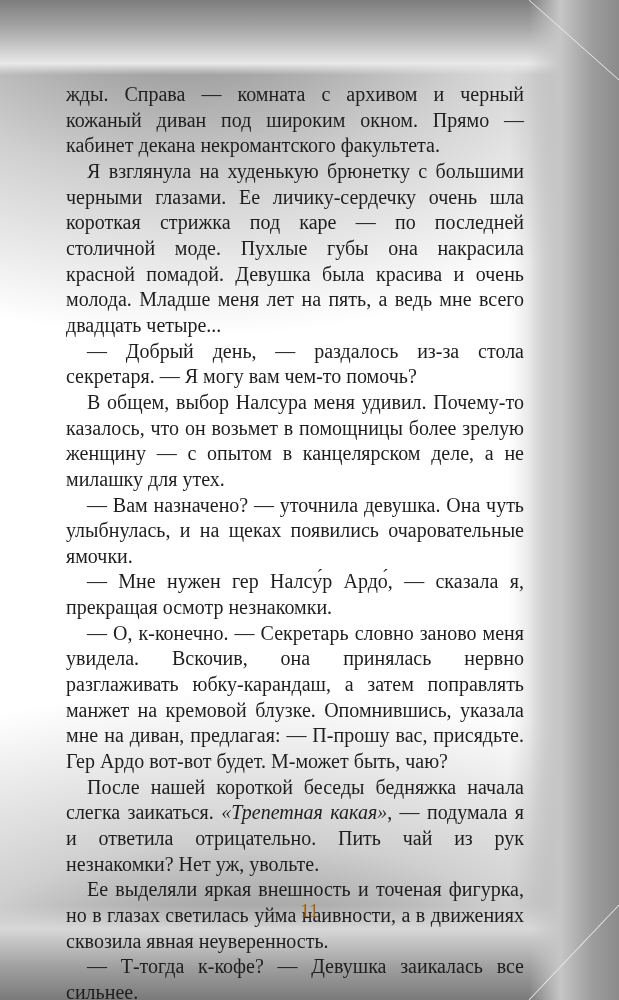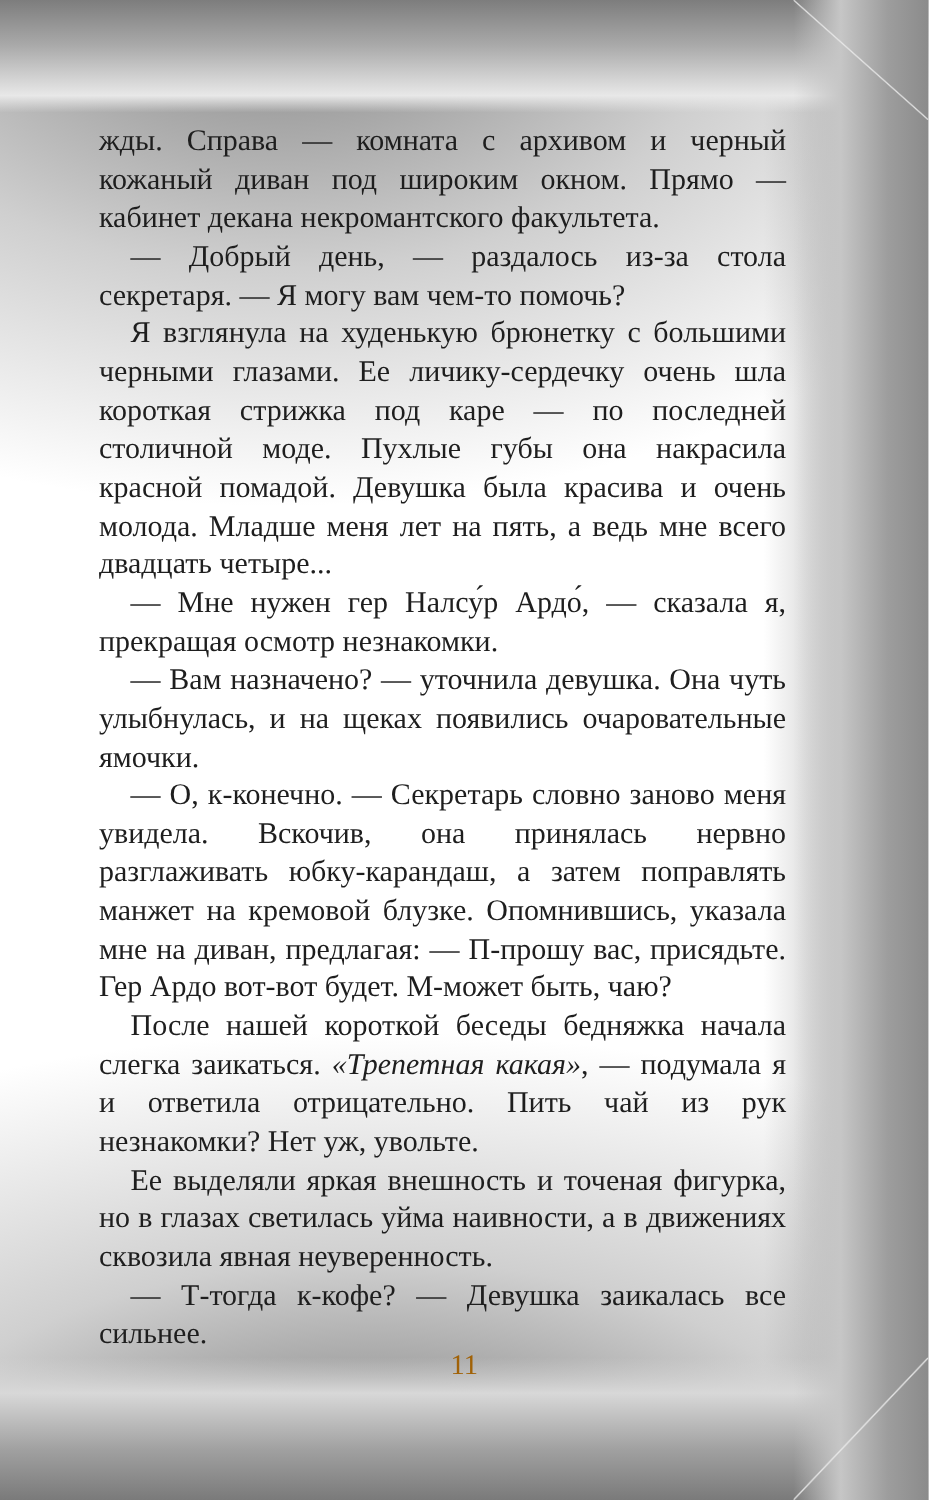--- a/index.html
+++ b/index.html
@@ -87,23 +87,24 @@
 
 <div class="bg"></div>
 <div class="top-fade"></div>
 <div class="bottom-fade"></div>
 <div class="right-band"></div>
 <div class="diag-top"></div>
 <div class="diag-bottom"></div>
 
 <div class="page">
   <p class="no-indent">жды. Справа — комната с архивом и черный кожаный диван под широким окном. Прямо — кабинет декана некромантского факультета.</p>
+  <p>Я взглянула на худенькую брюнетку с большими черными глазами. Ее личику-сердечку очень шла короткая стрижка под каре — по последней столичной моде. Пухлые губы она накрасила красной помадой. Девушка была красива и очень молода. Младше меня лет на пять, а ведь мне всего двадцать четыре...</p>
   <p>— Добрый день, — раздалось из-за стола секретаря. — Я могу вам чем-то помочь?</p>
-  <p>Я взглянула на худенькую брюнетку с большими черными глазами. Ее личику-сердечку очень шла короткая стрижка под каре — по последней столичной моде. Пухлые губы она накрасила красной помадой. Девушка была красива и очень молода. Младше меня лет на пять, а ведь мне всего двадцать четыре...</p>
+  <p>В общем, выбор Налсура меня удивил. Почему-то казалось, что он возьмет в помощницы более зрелую женщину — с опытом в канцелярском деле, а не милашку для утех.</p>
+  <p>— Вам назначено? — уточнила девушка. Она чуть улыбнулась, и на щеках появились очаровательные ямочки.</p>
   <p>— Мне нужен гер Налсу́р Ардо́, — сказала я, прекращая осмотр незнакомки.</p>
-  <p>— Вам назначено? — уточнила девушка. Она чуть улыбнулась, и на щеках появились очаровательные ямочки.</p>
   <p>— О, к-конечно. — Секретарь словно заново меня увидела. Вскочив, она принялась нервно разглаживать юбку-карандаш, а затем поправлять манжет на кремовой блузке. Опомнившись, указала мне на диван, предлагая: — П-прошу вас, присядьте. Гер Ардо вот-вот будет. М-может быть, чаю?</p>
   <p><span>После нашей короткой беседы бедняжка начала слегка заикаться. </span><i>«Трепетная какая»</i><span>, — подумала я и ответила отрицательно. Пить чай из рук незнакомки? Нет уж, увольте.</span></p>
   <p>Ее выделяли яркая внешность и точеная фигурка, но в глазах светилась уйма наивности, а в движениях сквозила явная неуверенность.</p>
   <p>— Т-тогда к-кофе? — Девушка заикалась все сильнее.</p>
 </div>
 
 <div class="page-number">11</div>
 
 </body></html>

